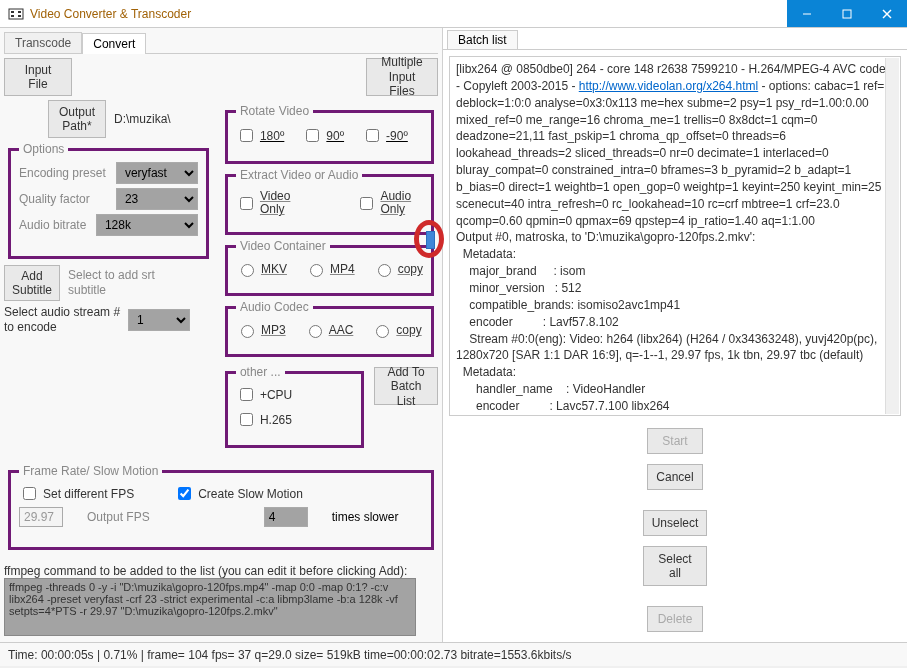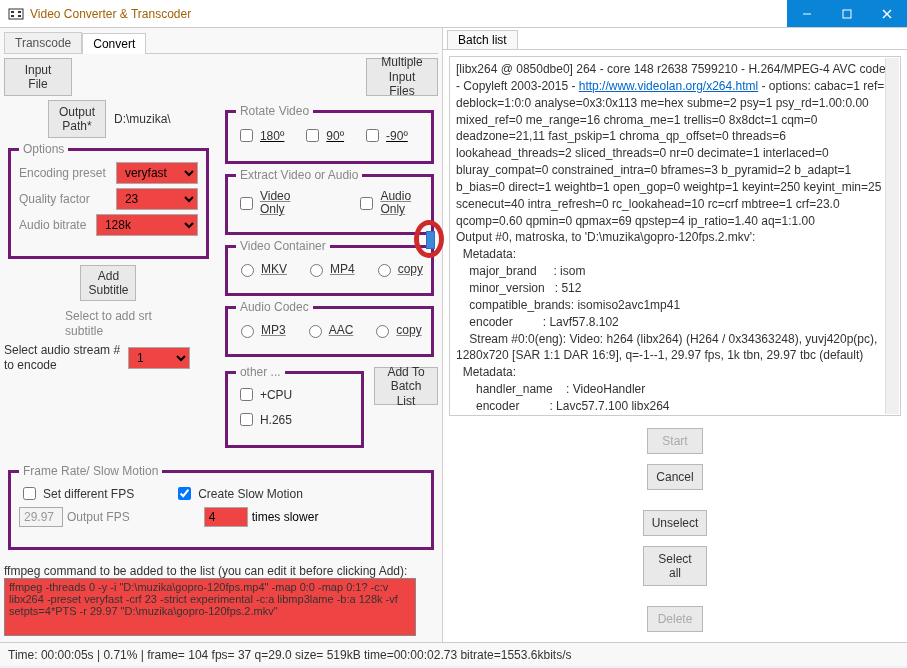--- a/index.html
+++ b/index.html
@@ -16,21 +16,21 @@
 .right-pane { flex: 1; background: #fff; border-left: 1px solid #d0d0d0; display: flex; flex-direction: column; }
 .tabs { display: flex; border-bottom: 1px solid #ccc; margin-bottom: 4px; }
 .tab { padding: 3px 10px; border: 1px solid #ccc; border-bottom: none; background: #f0f0f0; color: #555; font-size:12px; cursor:pointer; }
 .tab.active { background: #fff; position: relative; top: 1px; color:#000; }
 .btn { background: #e9e9e9; border: 1px solid #b8b8b8; padding: 5px 9px; color: #333; font-size: 12px; text-align: center; display: inline-flex; align-items:center; justify-content:center; cursor:pointer; }
 .btn.disabled { color: #aaa; }
 .row { display: flex; align-items: center; margin-bottom: 4px; }
 fieldset.group { border: 3px solid #701a75; margin: 4px 4px; padding: 6px 8px 16px 8px; }
 fieldset.group legend { color: #888; font-size: 12px; padding: 0 4px; }
 label.chk { display:flex; align-items:center; gap:4px; color:#333; }
-input[type=text], select, textarea { border:1px solid #aaa; background:#ef4444; padding:2px 4px; font-size:12px; }
+input[type=text], select, textarea { border:1px solid #aaa; background:#a3a3a3; padding:2px 4px; font-size:12px; }
 input[type=text].disabled { background:#f4f4f4; color:#999; }
 .radio-row { display:flex; gap:18px; align-items:flex-start; padding-top:2px;text-decoration:underline; }
 .radio-row.gray { color:#888; }
 .greytext { color:#888; }
 .left-cols { display:flex; gap:8px; }
 .col-a { width: 210px; }
 .col-b { flex:1; }
 .batch-tab { display:inline-block; border:1px solid #ccc; border-bottom:none; padding:2px 10px; margin-left:4px; background:#f8f8f8; font-size:12px; }
 .batch-area { flex:1; margin:6px; border:1px solid #ccc; padding:4px 6px; background:#fff; overflow:hidden; position:relative; }
 .batch-text { font-family: Consolas, "Courier New", monospace; font-size: 11px; line-height: 1.35; white-space: pre-wrap; color:#333; }
@@ -109,21 +109,21 @@
           <div class="row" style="justify-content:space-between">
             <span class="greytext">Quality factor</span>
             <select style="width:82px"><option>23</option></select>
           </div>
           <div class="row" style="justify-content:space-between">
             <span class="greytext">Audio bitrate</span>
             <select style="width:102px"><option>128k</option></select>
           </div>
         </fieldset>
 
-        <div class="row" style="gap:8px; margin-top:6px;flex-direction:column;">
+        <div class="row" style="gap:8px; margin-top:6px;">
           <div class="btn" style="width:56px;height:36px;white-space:pre-line;line-height:1.2;">Add
 Subtitle</div>
           <span class="greytext" style="white-space:pre-line;line-height:1.25">Select to add srt
 subtitle</span>
         </div>
 
         <div class="row" style="gap:8px; ">
           <span style="white-space:pre-line;line-height:1.25;color:#333">Select audio stream #
 to encode</span>
           <select style="width:62px"><option>1</option></select>
@@ -225,21 +225,21 @@
       <div class="row" style="gap:40px">
         <label class="chk">
             <input type="checkbox" style="">
             <span>Set different FPS</span>
           </label>
         <label class="chk">
             <input type="checkbox" checked="" style="">
             <span>Create Slow Motion</span>
           </label>
       </div>
-      <div class="row" style="gap:4px">
+      <div class="row" style="gap:24px">
         <input type="text" class="small-input disabled" readonly="" value="29.97" style="">
         <span class="greytext">Output FPS</span>
         <div style="width:66px"></div>
         <input type="text" class="small-input" value="4" style="">
         <span>times slower</span>
       </div>
     </fieldset>
 
     <div style="margin-top:14px;color:#333">ffmpeg command to be added to the list (you can edit it before clicking Add):</div>
     <textarea class="ffmpeg-box" style="">ffmpeg -threads 0 -y -i "D:\muzika\gopro-120fps.mp4" -map 0:0 -map 0:1? -c:v libx264 -preset veryfast -crf 23 -strict experimental -c:a libmp3lame -b:a 128k -vf setpts=4*PTS -r 29.97 "D:\muzika\gopro-120fps.2.mkv"</textarea>

